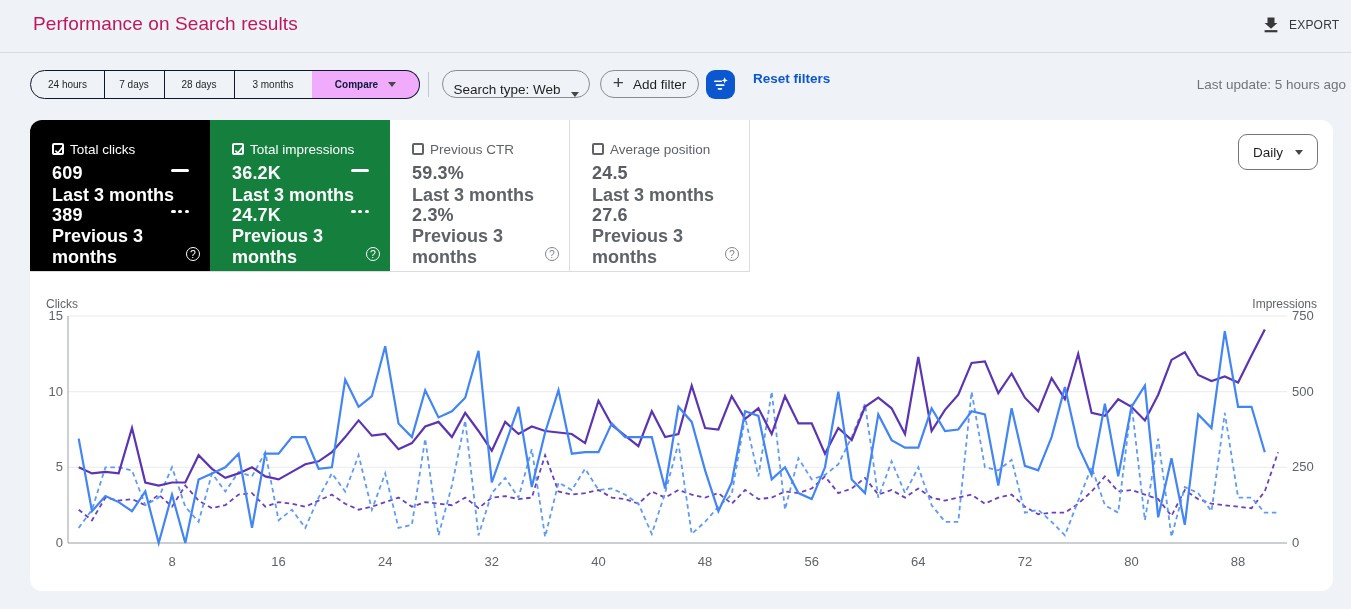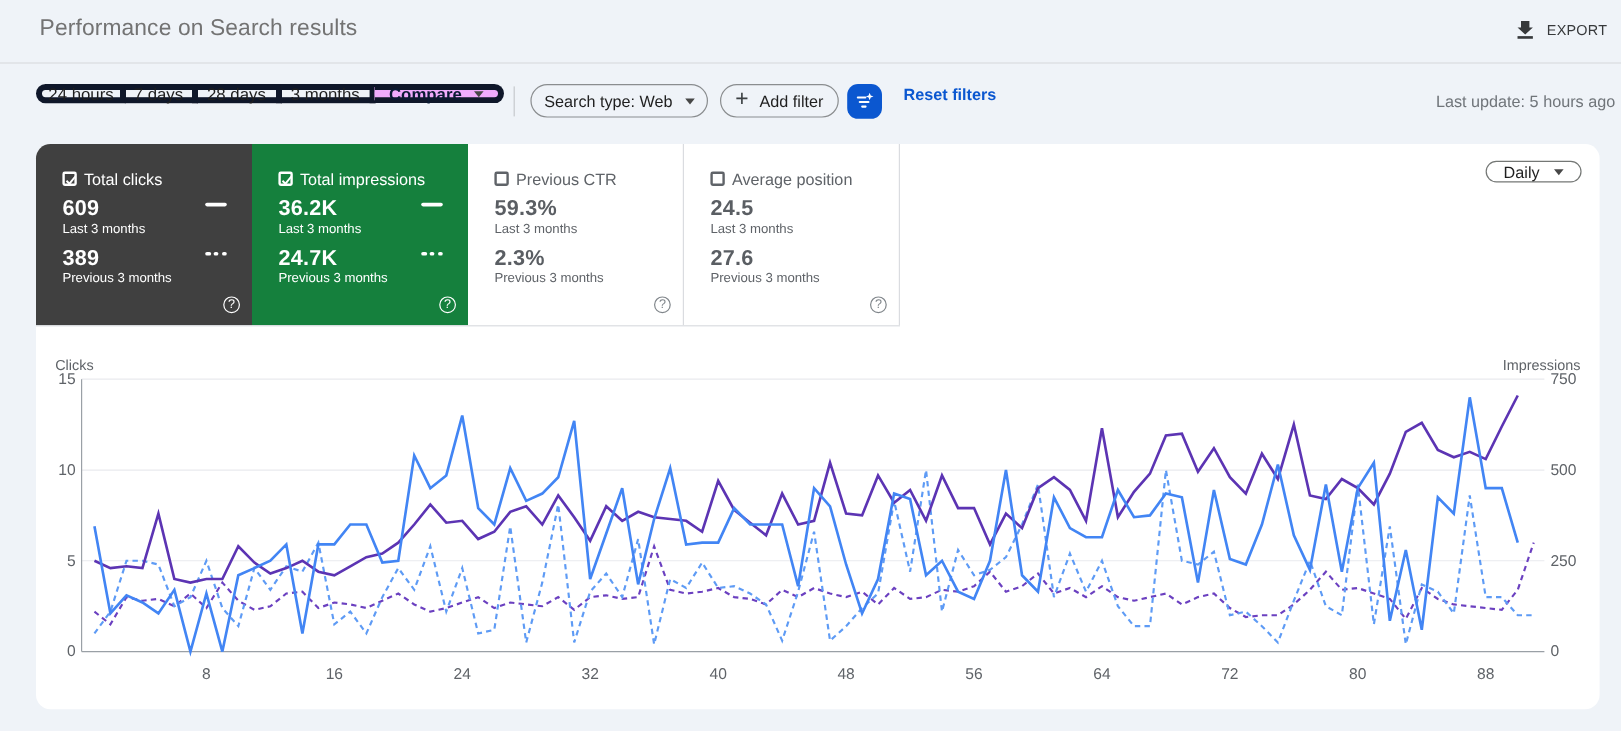--- a/index.html
+++ b/index.html
@@ -1,59 +1,59 @@
 <!DOCTYPE html>
 <html><head><meta charset="utf-8">
 <style>
 * { margin:0; padding:0; box-sizing:border-box; }
 html,body { width:1351px; height:609px; background:#eff3f8; font-family:"Liberation Sans",sans-serif; overflow:hidden; }
 .abs { position:absolute; }
-#title { left:33px; top:13px; font-size:19px; color:#737373; letter-spacing:0.1px; }
+#title { left:33px; top:13px; font-size:19px; color:#be185d; letter-spacing:0.1px; }
 #export { left:1264px; top:17px; display:flex; align-items:center; color:#37393b; }
 #export span { font-size:12px; font-weight:normal; letter-spacing:0.2px; margin-left:11px; }
 #hdiv { left:0; top:52px; width:1351px; height:1px; background:#dadce0; }
-.seg { top:70px; display:flex; align-items:center; justify-content:center; font-size:14px; color:#1f1f1f; border:5px solid #0f172a; height:16px; }
+.seg { top:70px; display:flex; align-items:center; justify-content:center; font-size:10px; color:#1f1f1f; border:1px solid #0f172a; height:29px; }
 #seg1 { left:30px; width:75px; border-radius:15px 0 0 15px; }
 #seg2 { left:104px; width:61px; border-left:none; }
 #seg3 { left:164px; width:71px; border-left:none; }
 #seg4 { left:234px; width:79px; border-left:none; }
 #seg5 { left:312px; width:108px; border-left:none; border-radius:0 15px 15px 0; background:#f0abfc; color:#0a1a33; font-weight:bold; }
 .caret { width:0; height:0; border-left:4.5px solid transparent; border-right:4.5px solid transparent; border-top:5px solid #474747; display:inline-block; margin-left:10px; }
 #vdiv { left:428px; top:72px; width:1px; height:25px; background:#c6c9cc; }
 .pill { display:flex; align-items:center; justify-content:center; font-size:13.5px; color:#1f1f1f; border:1px solid #8a8d8f; height:28px; border-radius:14.5px; }
-#stype { left:442px; top:70px; width:148px; }
+#stype { left:442px; top:70px; width:148px;align-items:flex-end; }
 #addf  { left:600px; top:70px; width:99px; }
 #addf .plus { font-size:19px; font-weight:400; color:#3c4043; margin-right:9px; margin-top:-2px; }
 #fbtn { left:706px; top:70px; width:29px; height:29px; border-radius:9px; background:#0b57d0; display:flex; align-items:center; justify-content:center; }
 #resetf { left:753px; top:71px; font-size:13.5px; font-weight:bold; color:#0b57d0; }
 #lastupd { top:77px; right:5px; font-size:13.5px; color:#70757a; }
 
 #card { left:30px; top:120px; width:1303px; height:471px; background:#fff; border-radius:12px; }
 .mcard { position:absolute; top:0; width:180px; height:151px; }
-.mc-blue { left:0; background:#404040; border-radius:12px 0 0 0; }
+.mc-blue { left:0; background:#000000; border-radius:12px 0 0 0; }
 .mc-purp { left:180px; background:#15803d; }
 .mc-w1 { left:360px; border-right:1px solid #dadce0; }
 .mc-w2 { left:540px; border-right:1px solid #dadce0; }
 #cardsbb { position:absolute; left:0; top:151px; width:720px; height:1px; background:#dadce0; }
 .chk { position:absolute; left:22px; top:23px; width:12px; height:12px; border:2px solid #fff; border-radius:2px; }
 .chkw { border-color:#5f6368; }
 .chk svg { position:absolute; left:-1px; top:-1.5px; }
 .mlabel { position:absolute; left:40px; top:22px; font-size:13.5px; color:#fff; }
 .mlabelw { color:#5f6368; }
 .mval { position:absolute; left:22px; font-size:18px; font-weight:bold; color:#fff; letter-spacing:0.2px; }
 .mvalw { color:#5a5e63; }
-.msub { position:absolute; left:22px; font-size:11px; color:#fff; }
+.msub { position:absolute; left:22px; font-size:18px; color:#fff;font-weight:bold; }
 .msubw { color:#5f6368; }
 .v1 { top:43px; } .s1 { top:65px; } .v2 { top:85px; } .s2 { top:106px; }
 .lsolid { position:absolute; left:141px; top:49px; width:18px; height:3px; background:#fff; border-radius:2px; }
 .ldot { position:absolute; left:141px; top:90px; width:18px; height:3px; display:flex; justify-content:space-between; }
 .ldot i { width:4.5px; height:3px; background:#fff; border-radius:1.5px; }
 .help { position:absolute; right:10px; bottom:10px; width:14px; height:14px; border:1.5px solid #fff; border-radius:50%; color:#fff; font-size:10.5px; display:flex; align-items:center; justify-content:center; }
 .helpg { border-color:#80868b; color:#80868b; }
-#daily { position:absolute; left:1208px; top:14px; width:80px; height:18px; border:1px solid #747775; border-radius:9px; display:flex; align-items:center; justify-content:center; font-size:13.5px; color:#1f1f1f; }
+#daily { position:absolute; left:1208px; top:14px; width:80px; height:36px; border:1px solid #747775; border-radius:9px; display:flex; align-items:center; justify-content:center; font-size:13.5px; color:#1f1f1f; }
 #daily .caret { margin-left:12px; }
 .axl { font-size:13px; fill:#5f6368; }
 .axt { font-size:12px; fill:#5f6368; }
 </style></head>
 <body>
 <div class="abs" id="title">Performance on Search results</div>
 <div class="abs" id="export">
   <svg width="14" height="16" viewBox="0 0 14 16">
       <path fill="#37393b" d="M3.5 0.5h7v5.4h2.9L7 11.8 0.6 5.9h2.9z"></path>
       <rect x="0.6" y="13.1" width="12.8" height="2.2" fill="#37393b"></rect>

